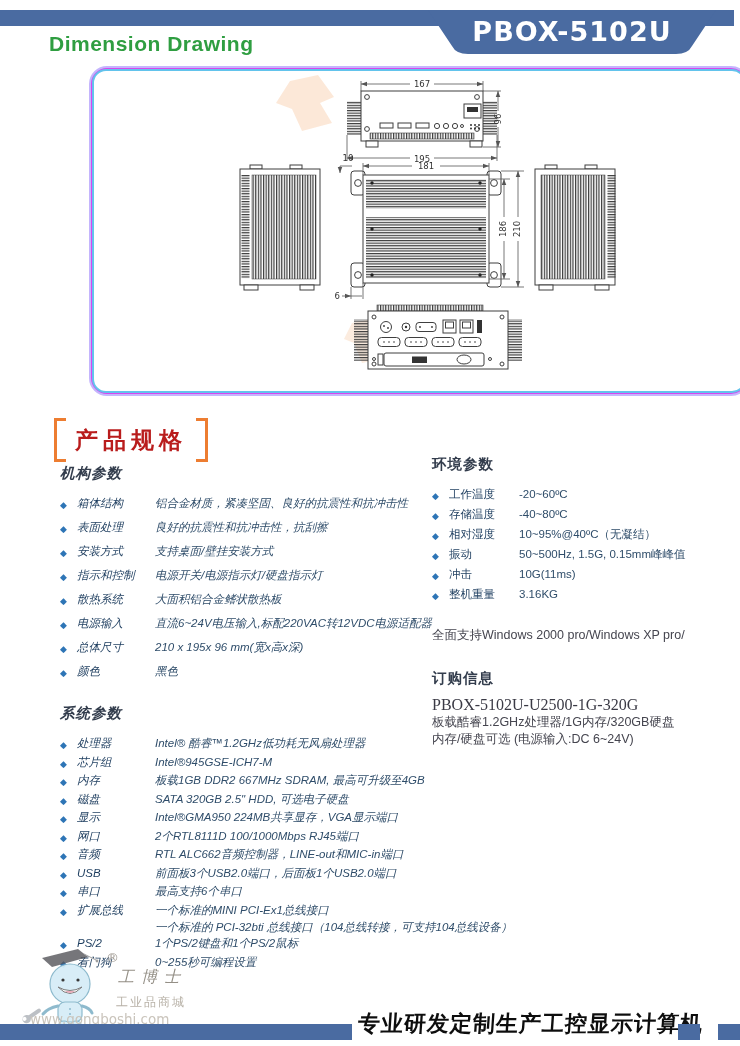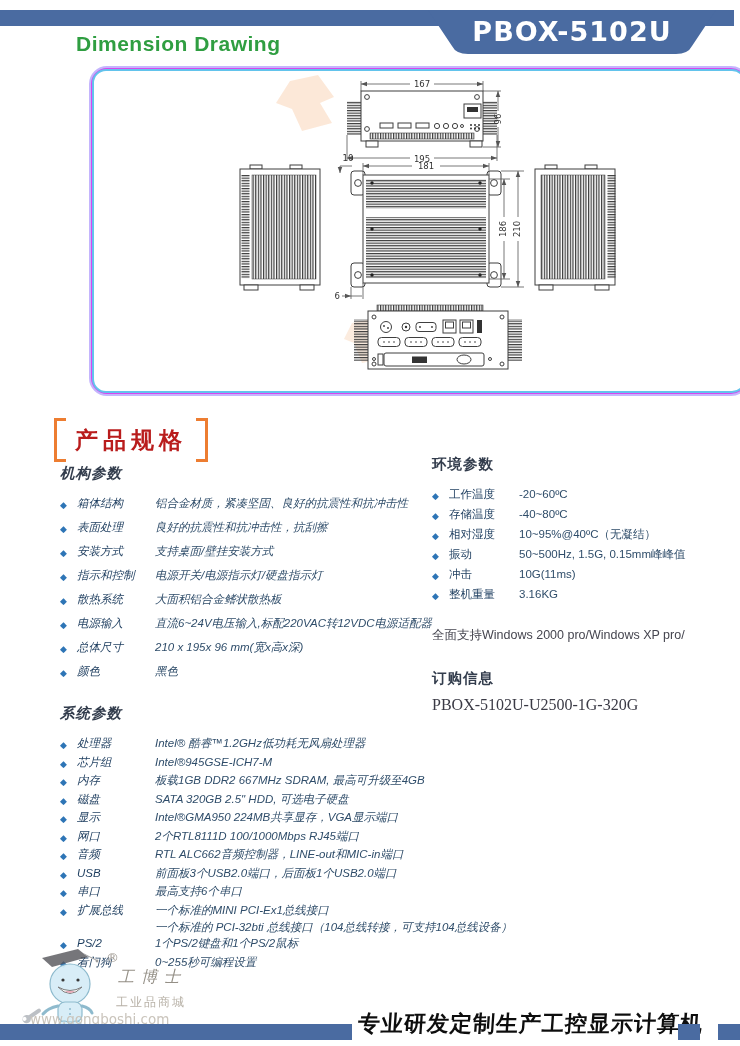--- a/index.html
+++ b/index.html
@@ -1,21 +1,21 @@
 <!DOCTYPE html>
 <html><head>
 <meta charset="utf-8">
 <style>
   html,body{margin:0;padding:0;}
   body{width:740px;height:1046px;position:relative;background:#fff;overflow:hidden;
        font-family:"Liberation Sans","DejaVu Sans",sans-serif;}
   
   .topbar{position:absolute;left:0;top:10px;width:734px;height:16px;background:#4a6ba1;}
   .badge{position:absolute;left:426px;top:10px;}
-  .green-title{position:absolute;left:76px;top:32px;font-size:21px;font-weight:bold;color:#2f9e41;letter-spacing:.5px;}
+  .green-title{position:absolute;left:49px;top:32px;font-size:21px;font-weight:bold;color:#2f9e41;letter-spacing:.5px;}
   
   .draw-outer{position:absolute;left:42px;top:66px;width:656px;height:326px;border:2px solid #c4b5fd;border-radius:18px;background:#d946ef;margin-left:47px;}
   .draw-inner{position:absolute;left:1px;top:1px;right:1px;bottom:1px;border:2px solid #62c3ec;border-radius:14px;overflow:hidden;background:#fff;}
   .drawing{width:100%;height:100%;display:block;}
   
   .spec-title{position:absolute;left:54px;top:418px;display:flex;align-items:center;}
   .brk{width:9px;height:38px;border:3px solid #ed7d31;}
   .brk.l{border-right:none;margin-right:9px;}
   .brk.r{border-left:none;margin-left:9px;}
   .spec-title-text{font-size:23px;font-weight:bold;color:#b91c1c;letter-spacing:5px;}
@@ -480,20 +480,25 @@
   </div>
   <div class="sec os-sec">
     <div class="lines">
 
     <div class="line">全面支持Windows 2000 pro/Windows XP pro/</div>
       </div>
   </div>
   <div class="sec order-sec">
     <div class="sec-title">订购信息</div>
     <div class="serifline">PBOX-5102U-U2500-1G-320G</div>
+    <div class="lines">
+
+    <div class="line">板载酷睿1.2GHz处理器/1G内存/320GB硬盘</div>
+        <div class="line">内存/硬盘可选 (电源输入:DC 6~24V)</div>
+      </div>
   </div>
 </div>
 
 <svg class="logo" width="190" height="84" viewBox="0 0 190 84" opacity="0.95">
 
   <polygon points="30,14 66,5 76,13 40,23" fill="#55555a" opacity="0.85"></polygon>
   <polyline points="72,10 84,16" stroke="#9a9a9a" stroke-width="1" fill="none"></polyline>
   <circle cx="85" cy="17" r="1.4" fill="#9a9a9a"></circle>
 
   <text x="94" y="18" font-size="13" fill="#9a948c">®</text>

